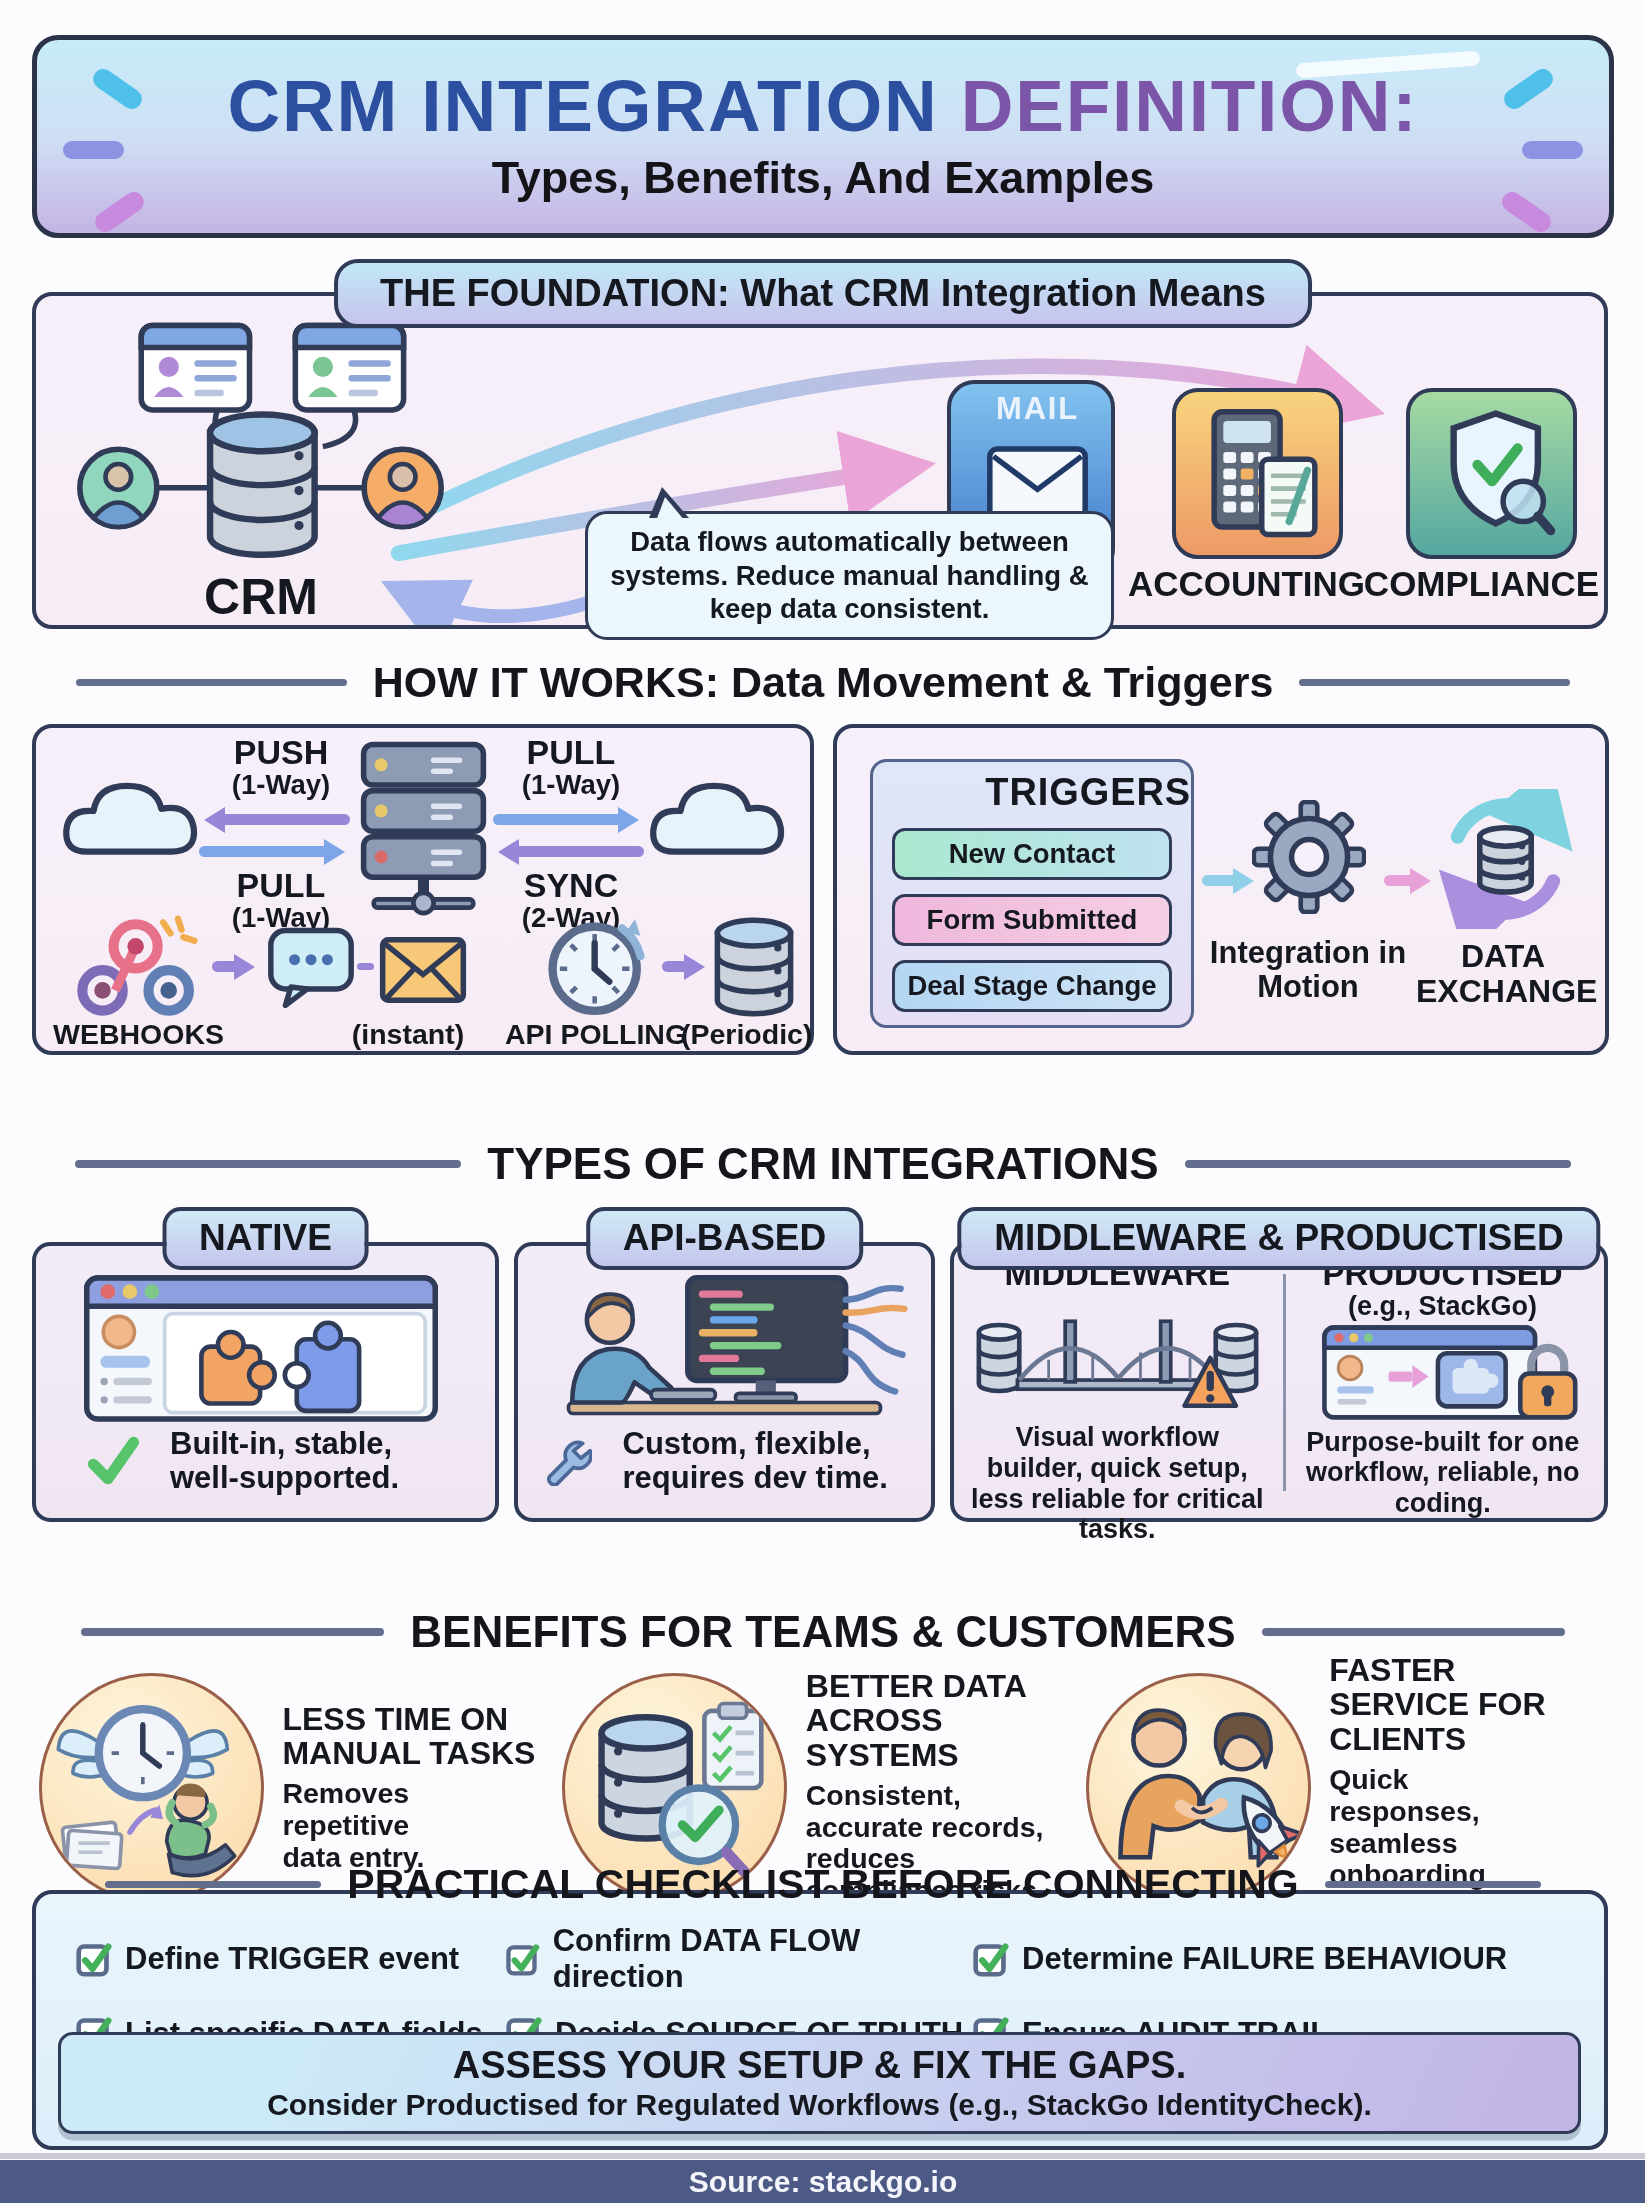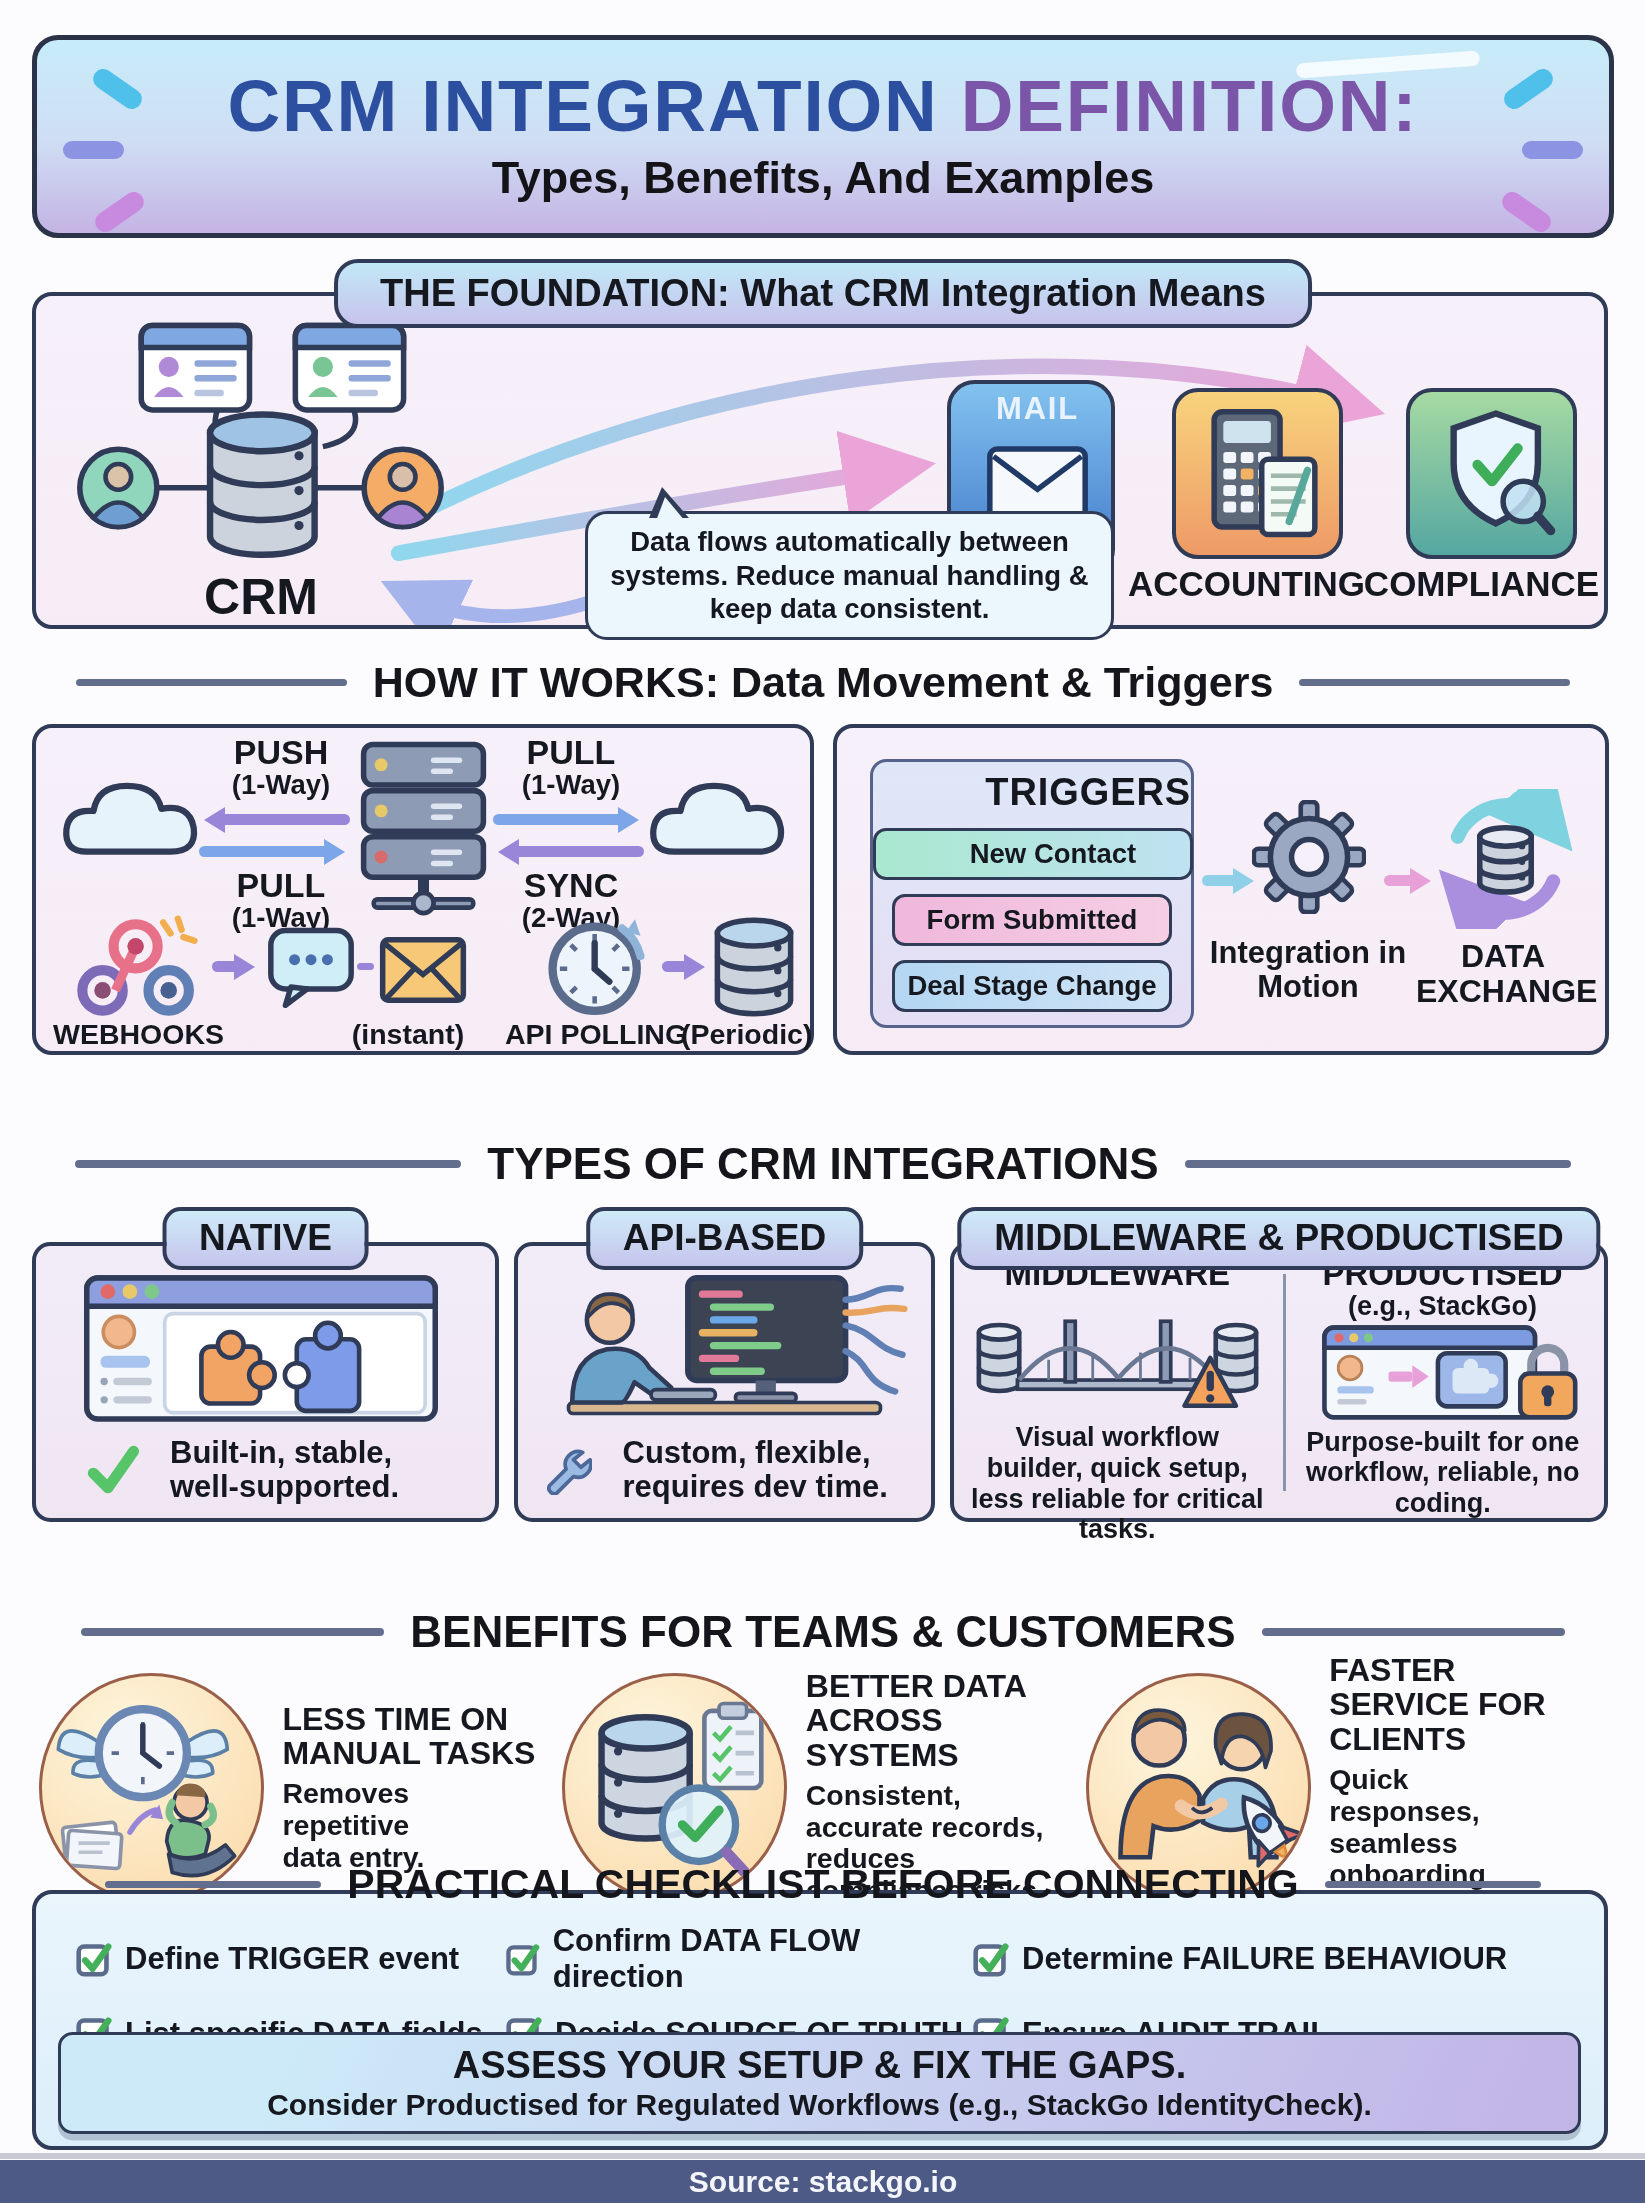--- a/index.html
+++ b/index.html
@@ -57,31 +57,31 @@
   .harrow.right::after{content:"";position:absolute;right:-21px;top:50%;transform:translateY(-50%);
     border:13.8px solid transparent;border-left:21px solid currentColor;}
   .harrow.left::after{content:"";position:absolute;left:-21px;top:50%;transform:translateY(-50%);
     border:13.8px solid transparent;border-right:21px solid currentColor;}
   .blab{position:absolute;text-align:center;font-size:28.5px;font-weight:800;}
   .trig-box{position:absolute;left:33px;top:31px;width:318px;height:263px;border:3.7px solid #54628c;
     border-radius:16.5px;background:linear-gradient(180deg,#dee7f8,#e5def4);text-align:right;}
   .trig-title{font-size:38px;font-weight:800;letter-spacing:0.9px;margin-top:9.2px;}
   .trig-pill{width:274px;height:46px;margin:13.8px auto 0;border:3.7px solid #2f3b57;border-radius:13px;
     display:flex;align-items:center;justify-content:center;font-size:27.5px;font-weight:800;}
-  .tp0{background:linear-gradient(90deg,#a9e8cf,#bfe2f1);padding-left:40px;}
+  .tp0{background:linear-gradient(90deg,#a9e8cf,#bfe2f1);}
   .tp1{background:linear-gradient(90deg,#efb7dc,#f5cfe4);}
   .tp2{background:linear-gradient(90deg,#b3d6f2,#cfe3f6);}
   .r-lab{position:absolute;text-align:center;font-weight:800;line-height:1.1;}
   
   .card{position:absolute;top:1242px;height:272px;border:4.6px solid #2f3b57;border-radius:18.4px;
     background:linear-gradient(180deg,#f2ecf9,#f0e6f2);}
   .card-tab{position:absolute;top:-39px;left:50%;transform:translateX(-50%);padding:6.4px 33px;
     border:4.6px solid #2f3b57;border-radius:18.4px;background:linear-gradient(180deg,#cfeaf7,#c5c5ec);
     font-size:37px;font-weight:800;white-space:nowrap;z-index:5;}
-  .check-row{position:absolute;left:0;bottom:13px;width:100%;display:flex;align-items:center;
+  .check-row{position:absolute;left:0;bottom:22px;width:100%;display:flex;align-items:center;
     justify-content:center;gap:31px;}
   .check-row .txt{font-size:31px;font-weight:800;line-height:1.12;}
   .mw-col{position:absolute;top:9.2px;width:323px;text-align:center;}
   .mw-title{font-size:33px;font-weight:800;}
   .mw-sub{font-size:27px;font-weight:800;margin-top:-1.8px;}
   .mw-desc{font-size:27px;font-weight:800;line-height:1.14;margin-top:5.5px;}
   .mw-div{position:absolute;left:329px;top:27.5px;width:2.8px;height:217px;background:#8b94ad;}
   
   .benefits-row{position:absolute;left:39px;top:1673px;width:1568px;height:230px;display:flex;
     justify-content:space-between;}

